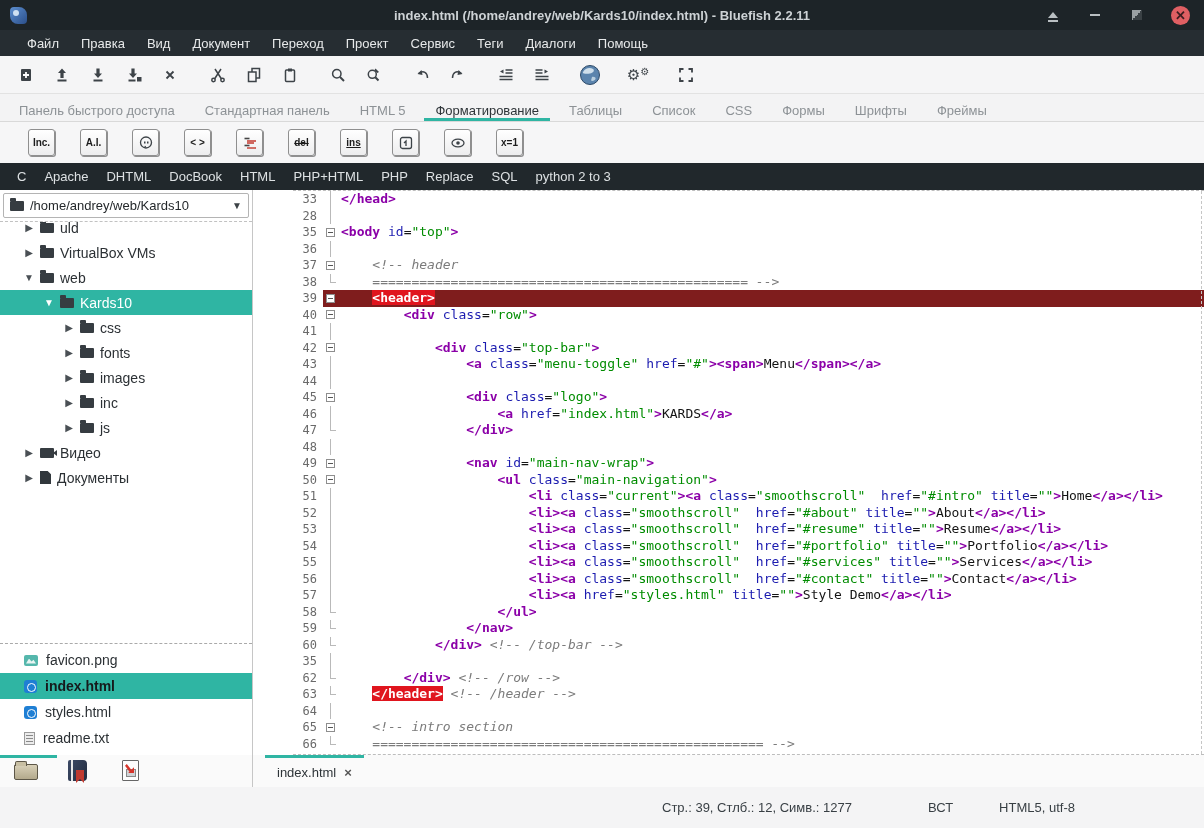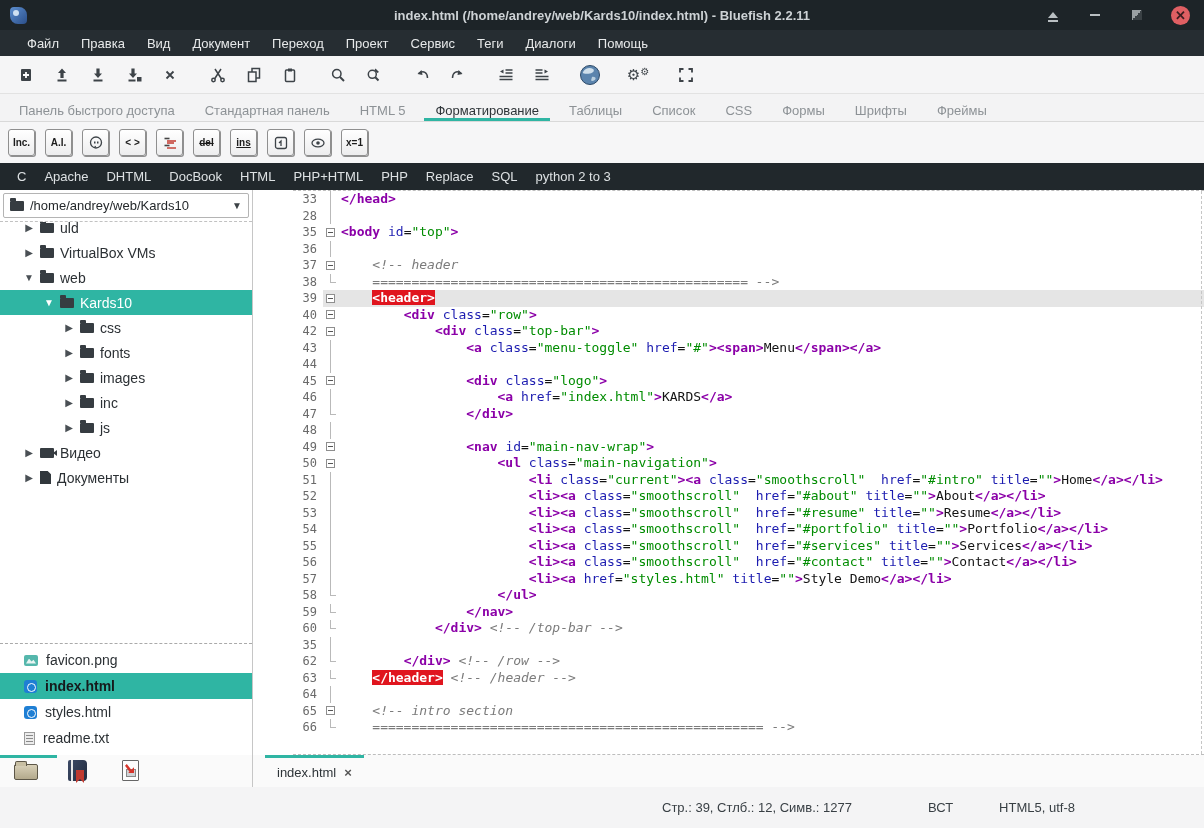--- a/index.html
+++ b/index.html
@@ -30,21 +30,21 @@
   .tb-btn svg { display:block; }
   .tb-txt { font-size:17px; color:#3d4348; }
 
   
   .nbtabs { height:28px; background:#f3f3f4; border-bottom:1px solid #d9d9d9; display:flex; align-items:stretch; font-size:13px; color:#8d9296; padding-left:4px; }
   .nbtab { padding:6px 15px 0 15px; display:flex; align-items:center; position:relative; }
   .nbtab.active { color:#2e3438; }
   .nbtab.active::after { content:""; position:absolute; left:4px; right:4px; bottom:0; height:3px; background:var(--accent); }
 
   
-  .fmtbar { height:41px; background:#f6f6f7; display:flex; align-items:center; gap:10px; padding-left:8px; }
+  .fmtbar { height:41px; background:#f6f6f7; display:flex; align-items:center; gap:25px; padding-left:28px; }
   .fmt-btn { min-width:27px; height:27px; padding:0 3px; border:1px solid #8f8f8f; border-radius:3px;
     background:linear-gradient(#ffffff,#ededee); box-shadow:1px 1px 0 rgba(60,60,60,.55);
     display:flex; align-items:center; justify-content:center; font-size:10px; font-weight:bold; color:#1c1c1c; }
   .fmt-del { text-decoration:line-through; }
   .fmt-ins { text-decoration:underline; }
   .fmt-btn svg { display:block; }
 
   
   .langbar { height:27px; background:#21282c; display:flex; align-items:center; color:#dde1e3; font-size:13px; padding-left:8px; }
   .langbar .litem { padding:4px 9px; }
@@ -77,21 +77,21 @@
   .txt-ic { width:11px; height:13px; background:#ececec; border:1px solid #9a9a9a; position:relative; flex:none; }
   .txt-ic::after { content:""; position:absolute; left:1px; top:2px; width:7px; height:1px; background:#8a8a8a; box-shadow:0 3px 0 #8a8a8a,0 6px 0 #8a8a8a; }
 
   
   .editor { flex:1; background:#fff; font-family:"DejaVu Sans Mono","Liberation Mono",monospace; font-size:13px; overflow:hidden; position:relative; border-top:1px dashed #bdbdbd; border-bottom:1px dashed #bdbdbd; }
   .editor::after { content:""; position:absolute; right:2px; top:0; bottom:0; border-right:1px dashed #c6c6c6; }
   .line { height:16.5px; line-height:16.5px; display:flex; white-space:pre; }
   .ln { width:30px; flex:none; text-align:right; padding-right:6px; color:#6a6a6a; font-size:12px; background:#fff; }
   .fold { width:18px; flex:none; position:relative; }
   .code { flex:1; }
-  .line.cur .fold, .line.cur .code { background:#e5e5e5; }
+  .line.cur .fold, .line.cur .code { background:#7f1d1d; }
   .fbox { position:absolute; left:3px; top:3.5px; width:9px; height:9px; border:1px solid #8e8e8e; background:#fff; }
   .fbox::after { content:""; position:absolute; left:1px; top:3px; width:5px; height:1px; background:#555; }
   .fv { position:absolute; left:7px; top:0; bottom:0; width:1px; background:#b9b9b9; }
   .fe { position:absolute; left:7px; top:0; height:9px; width:6px; border-left:1px solid #b9b9b9; border-bottom:1px solid #b9b9b9; }
   .tag { color:#8b00a8; font-weight:bold; }
   .attr { color:#1c1cb0; }
   .val { color:#008c00; }
   .plain { color:#141414; }
   .comm { color:#7b7b7b; font-style:italic; }
   .match { background:#e0151e; color:#fff; font-weight:bold; }
@@ -453,20 +453,21 @@
     </div>
     <div class="editor" id="editor">
         <div class="line"><span class="ln">33</span><span class="fold"><span class="fv"></span></span><span class="code"><span class="tag">&lt;/head&gt;</span></span></div>
         <div class="line"><span class="ln">28</span><span class="fold"><span class="fv"></span></span><span class="code"></span></div>
         <div class="line"><span class="ln">35</span><span class="fold"><span class="fbox"></span></span><span class="code"><span class="tag">&lt;body</span><span class="plain"> </span><span class="attr">id</span><span class="plain">=</span><span class="val">"top"</span><span class="tag">&gt;</span></span></div>
         <div class="line"><span class="ln">36</span><span class="fold"><span class="fv"></span></span><span class="code"></span></div>
         <div class="line"><span class="ln">37</span><span class="fold"><span class="fbox"></span></span><span class="code"><span class="comm">    &lt;!-- header</span></span></div>
         <div class="line"><span class="ln">38</span><span class="fold"><span class="fe"></span></span><span class="code"><span class="comm">    ================================================ --&gt;</span></span></div>
         <div class="line cur"><span class="ln">39</span><span class="fold"><span class="fbox"></span></span><span class="code"><span class="plain">    </span><span class="match">&lt;header&gt;</span></span></div>
         <div class="line"><span class="ln">40</span><span class="fold"><span class="fbox"></span></span><span class="code"><span class="plain">        </span><span class="tag">&lt;div</span><span class="plain"> </span><span class="attr">class</span><span class="plain">=</span><span class="val">"row"</span><span class="tag">&gt;</span></span></div>
+        <div class="line"><span class="ln">41</span><span class="fold"><span class="fv"></span></span><span class="code"></span></div>
         <div class="line"><span class="ln">42</span><span class="fold"><span class="fbox"></span></span><span class="code"><span class="plain">            </span><span class="tag">&lt;div</span><span class="plain"> </span><span class="attr">class</span><span class="plain">=</span><span class="val">"top-bar"</span><span class="tag">&gt;</span></span></div>
         <div class="line"><span class="ln">43</span><span class="fold"><span class="fv"></span></span><span class="code"><span class="plain">                </span><span class="tag">&lt;a</span><span class="plain"> </span><span class="attr">class</span><span class="plain">=</span><span class="val">"menu-toggle"</span><span class="plain"> </span><span class="attr">href</span><span class="plain">=</span><span class="val">"#"</span><span class="tag">&gt;&lt;span&gt;</span><span class="plain">Menu</span><span class="tag">&lt;/span&gt;&lt;/a&gt;</span></span></div>
         <div class="line"><span class="ln">44</span><span class="fold"><span class="fv"></span></span><span class="code"></span></div>
         <div class="line"><span class="ln">45</span><span class="fold"><span class="fbox"></span></span><span class="code"><span class="plain">                </span><span class="tag">&lt;div</span><span class="plain"> </span><span class="attr">class</span><span class="plain">=</span><span class="val">"logo"</span><span class="tag">&gt;</span></span></div>
         <div class="line"><span class="ln">46</span><span class="fold"><span class="fv"></span></span><span class="code"><span class="plain">                    </span><span class="tag">&lt;a</span><span class="plain"> </span><span class="attr">href</span><span class="plain">=</span><span class="val">"index.html"</span><span class="tag">&gt;</span><span class="plain">KARDS</span><span class="tag">&lt;/a&gt;</span></span></div>
         <div class="line"><span class="ln">47</span><span class="fold"><span class="fe"></span></span><span class="code"><span class="plain">                </span><span class="tag">&lt;/div&gt;</span></span></div>
         <div class="line"><span class="ln">48</span><span class="fold"><span class="fv"></span></span><span class="code"></span></div>
         <div class="line"><span class="ln">49</span><span class="fold"><span class="fbox"></span></span><span class="code"><span class="plain">                </span><span class="tag">&lt;nav</span><span class="plain"> </span><span class="attr">id</span><span class="plain">=</span><span class="val">"main-nav-wrap"</span><span class="tag">&gt;</span></span></div>
         <div class="line"><span class="ln">50</span><span class="fold"><span class="fbox"></span></span><span class="code"><span class="plain">                    </span><span class="tag">&lt;ul</span><span class="plain"> </span><span class="attr">class</span><span class="plain">=</span><span class="val">"main-navigation"</span><span class="tag">&gt;</span></span></div>
         <div class="line"><span class="ln">51</span><span class="fold"><span class="fv"></span></span><span class="code"><span class="plain">                        </span><span class="tag">&lt;li</span><span class="plain"> </span><span class="attr">class</span><span class="plain">=</span><span class="val">"current"</span><span class="tag">&gt;&lt;a</span><span class="plain"> </span><span class="attr">class</span><span class="plain">=</span><span class="val">"smoothscroll"</span><span class="plain">  </span><span class="attr">href</span><span class="plain">=</span><span class="val">"#intro"</span><span class="plain"> </span><span class="attr">title</span><span class="plain">=</span><span class="val">""</span><span class="tag">&gt;</span><span class="plain">Home</span><span class="tag">&lt;/a&gt;&lt;/li&gt;</span></span></div>

